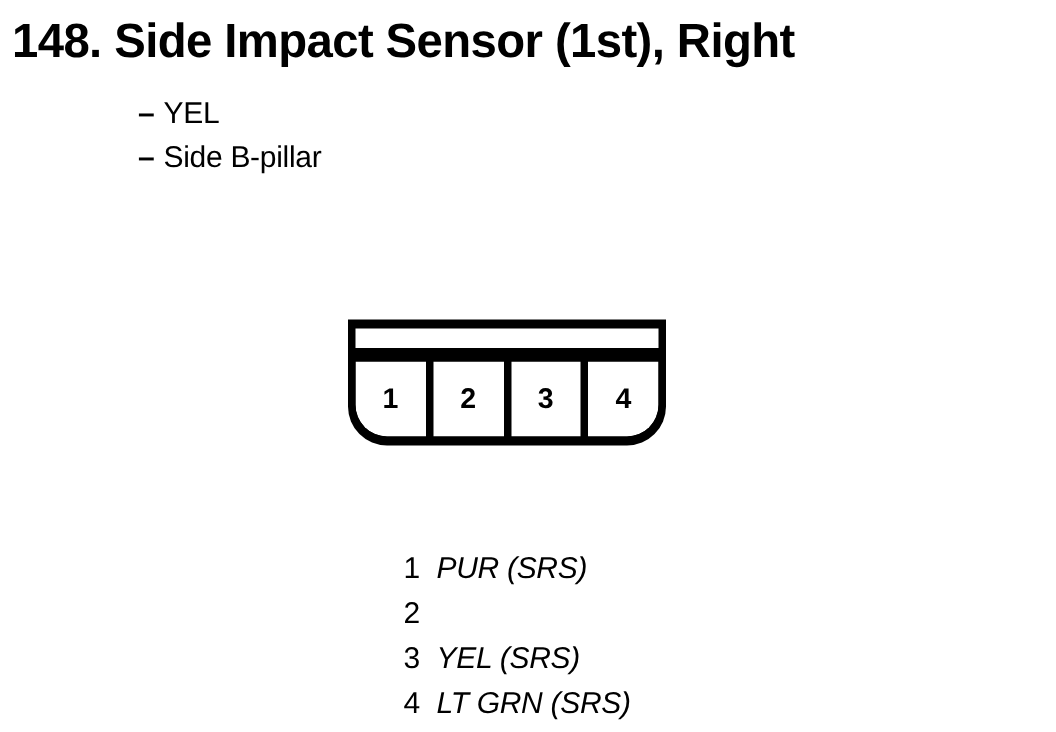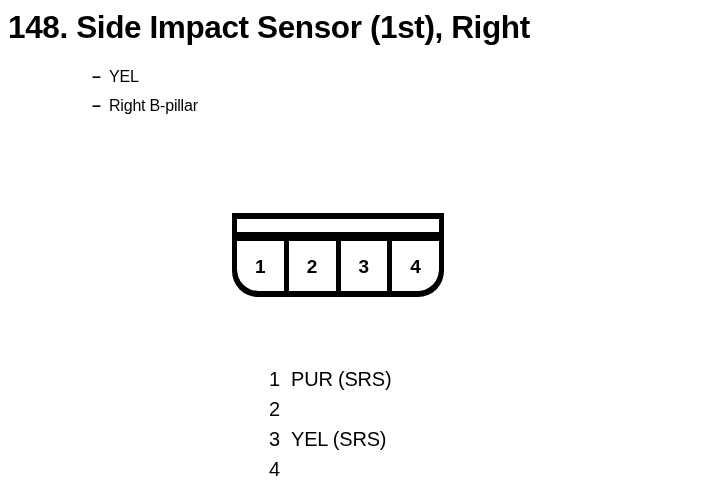--- a/index.html
+++ b/index.html
@@ -33,21 +33,21 @@
   }
 
   
   .spec-list {
     position: absolute;
     left: 92px;
     top: 62px;
     width: 560px;
   }
   .spec-item {
-    font-size: 16px;
+    font-size: 20px;
     line-height: 29px;
     white-space: nowrap;
     letter-spacing: -0.2px;
   }
   .spec-dash {
     display: inline-block;
     width: 17px;
     font-weight: bold;
   }
 
@@ -123,35 +123,35 @@
     display: flex;
     font-size: 20px;
     line-height: 30px;
     white-space: nowrap;
     letter-spacing: -0.2px;
   }
   .pin-num {
     width: 22px;
     flex: 0 0 22px;
   }
-  .pin-label { flex: 0 0 auto; }
+  .pin-label { flex: 0 0 auto; font-style: italic; }
 </style>
 </head>
 <body>
 
 <div class="page-title">148. Side Impact Sensor (1st), Right</div>
 
 <div class="spec-list">
 
   <div class="spec-item">
     <span class="spec-dash">–</span><span>YEL</span>
   </div>
 
   <div class="spec-item">
-    <span class="spec-dash">–</span><span>Right B-pillar</span>
+    <span class="spec-dash">–</span><span>Side B-pillar</span>
   </div>
 
 
 </div>
 
 <div class="connector">
 
   <div class="connector-rail">
     <div class="connector-rail-slot"></div>
   </div>
@@ -178,15 +178,16 @@
     <span class="pin-num">2</span>
   </div>
 
   <div class="pin-row">
     <span class="pin-num">3</span>
     <span class="pin-label">YEL (SRS)</span>
   </div>
 
   <div class="pin-row">
     <span class="pin-num">4</span>
+    <span class="pin-label">LT GRN (SRS)</span>
   </div>
 
 </div>
 
 </body></html>

